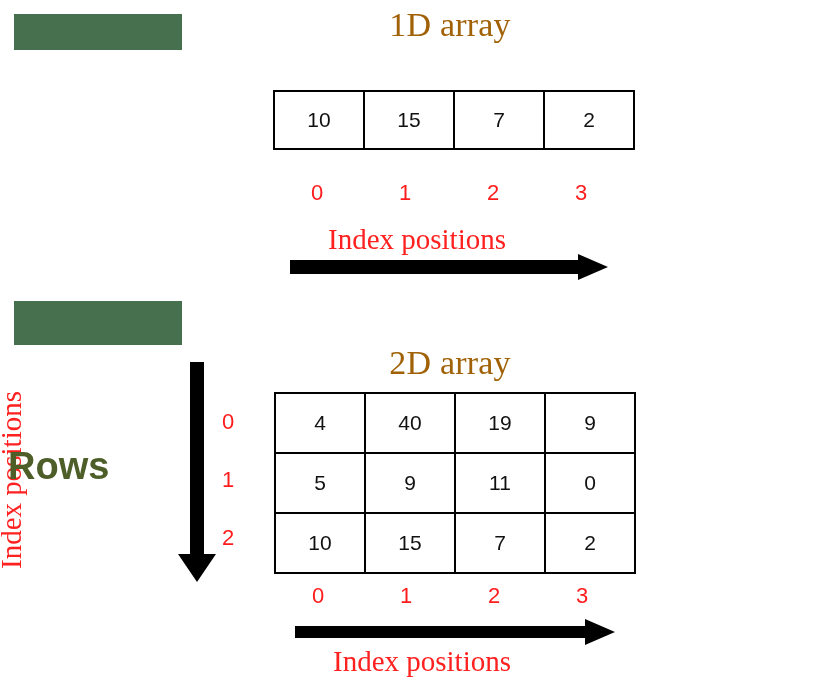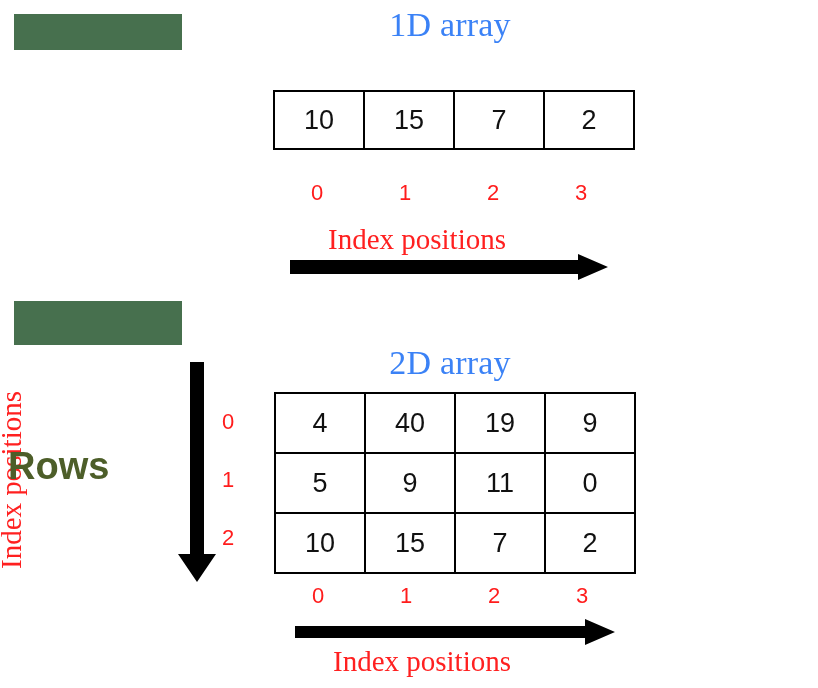--- a/index.html
+++ b/index.html
@@ -29,41 +29,41 @@
     background: #47704E;
   }
   #block-1d { left: 14px;  top: 14px;  width: 168px; height: 36px; }
   #block-2d { left: 14px;  top: 301px; width: 168px; height: 44px; }
 
   
   .section-title {
     position: absolute;
     font-family: "Liberation Serif", serif;
     font-size: 34px;
-    color: #3b82f6;
+    color: #a16207;
     text-align: center;
     white-space: nowrap;
     letter-spacing: 0.2px;
   }
   #title-1d { left: 300px; top: 6px;   width: 300px; }
   #title-2d { left: 300px; top: 296px; width: 300px; margin-top: 48px; }
 
   
   .array-table {
     position: absolute;
     border-collapse: collapse;
     table-layout: fixed;
     background: #ffffff;
   }
   .array-table td {
     border: 2px solid #000000;
     text-align: center;
     vertical-align: middle;
     font-family: "Liberation Sans", sans-serif;
-    font-size: 27px;
+    font-size: 21px;
     color: #111111;
     padding: 0;
   }
   #table-1d { left: 273px; top: 90px; }
   #table-1d td { width: 88px; height: 56px; }
 
   #table-2d { left: 274px; top: 392px; }
   #table-2d td { width: 88px; height: 58px; }
 
   

